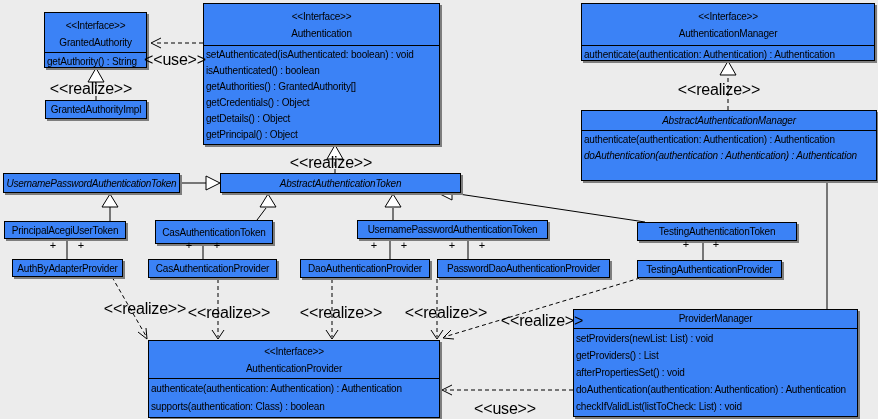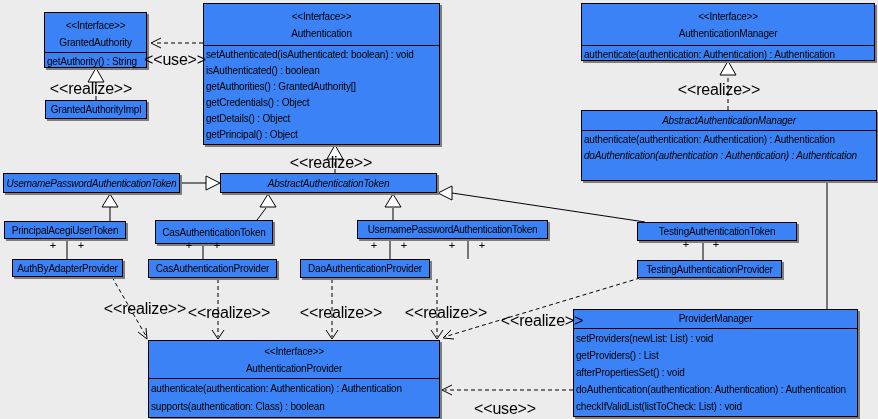--- a/index.html
+++ b/index.html
@@ -175,21 +175,21 @@
     <div class="methods">
       <div class="m">authenticate(authentication: Authentication) : Authentication</div>
       <div class="m it">doAuthentication(authentication : Authentication) : Authentication</div>
     </div>
   </div>
 
   <div class="box single" style="left:3px;top:173px;width:177px;height:20px;letter-spacing:-0.3px">
     <span class="nm it">UsernamePasswordAuthenticationToken</span>
   </div>
 
-  <div class="box single" style="left:220px;top:173px;width:217px;height:20px">
+  <div class="box single" style="left:220px;top:173px;width:241px;height:20px">
     <span class="nm it">AbstractAuthenticationToken</span>
   </div>
 
   <div class="box single" style="left:4px;top:221px;width:122px;height:18px">
     <span class="nm">PrincipalAcegiUserToken</span>
   </div>
 
   <div class="box single" style="left:155px;top:220px;width:118px;height:24px">
     <span class="nm">CasAuthenticationToken</span>
   </div>
@@ -207,20 +207,23 @@
   </div>
 
   <div class="box single" style="left:148px;top:259px;width:129px;height:19px">
     <span class="nm">CasAuthenticationProvider</span>
   </div>
 
   <div class="box single" style="left:300px;top:259px;width:130px;height:19px">
     <span class="nm">DaoAuthenticationProvider</span>
   </div>
 
+  <div class="box single" style="left:437px;top:259px;width:173px;height:19px;letter-spacing:-0.3px">
+    <span class="nm">PasswordDaoAuthenticationProvider</span>
+  </div>
 
   <div class="box single" style="left:637px;top:260px;width:145px;height:18px">
     <span class="nm">TestingAuthenticationProvider</span>
   </div>
 
   <div class="box pm" style="left:573px;top:309px;width:285px;height:108px">
     <div class="hdr" style="height:19px">
         <div class="nm" style="line-height:18px">ProviderManager</div>
       </div>
     <div class="methods">

